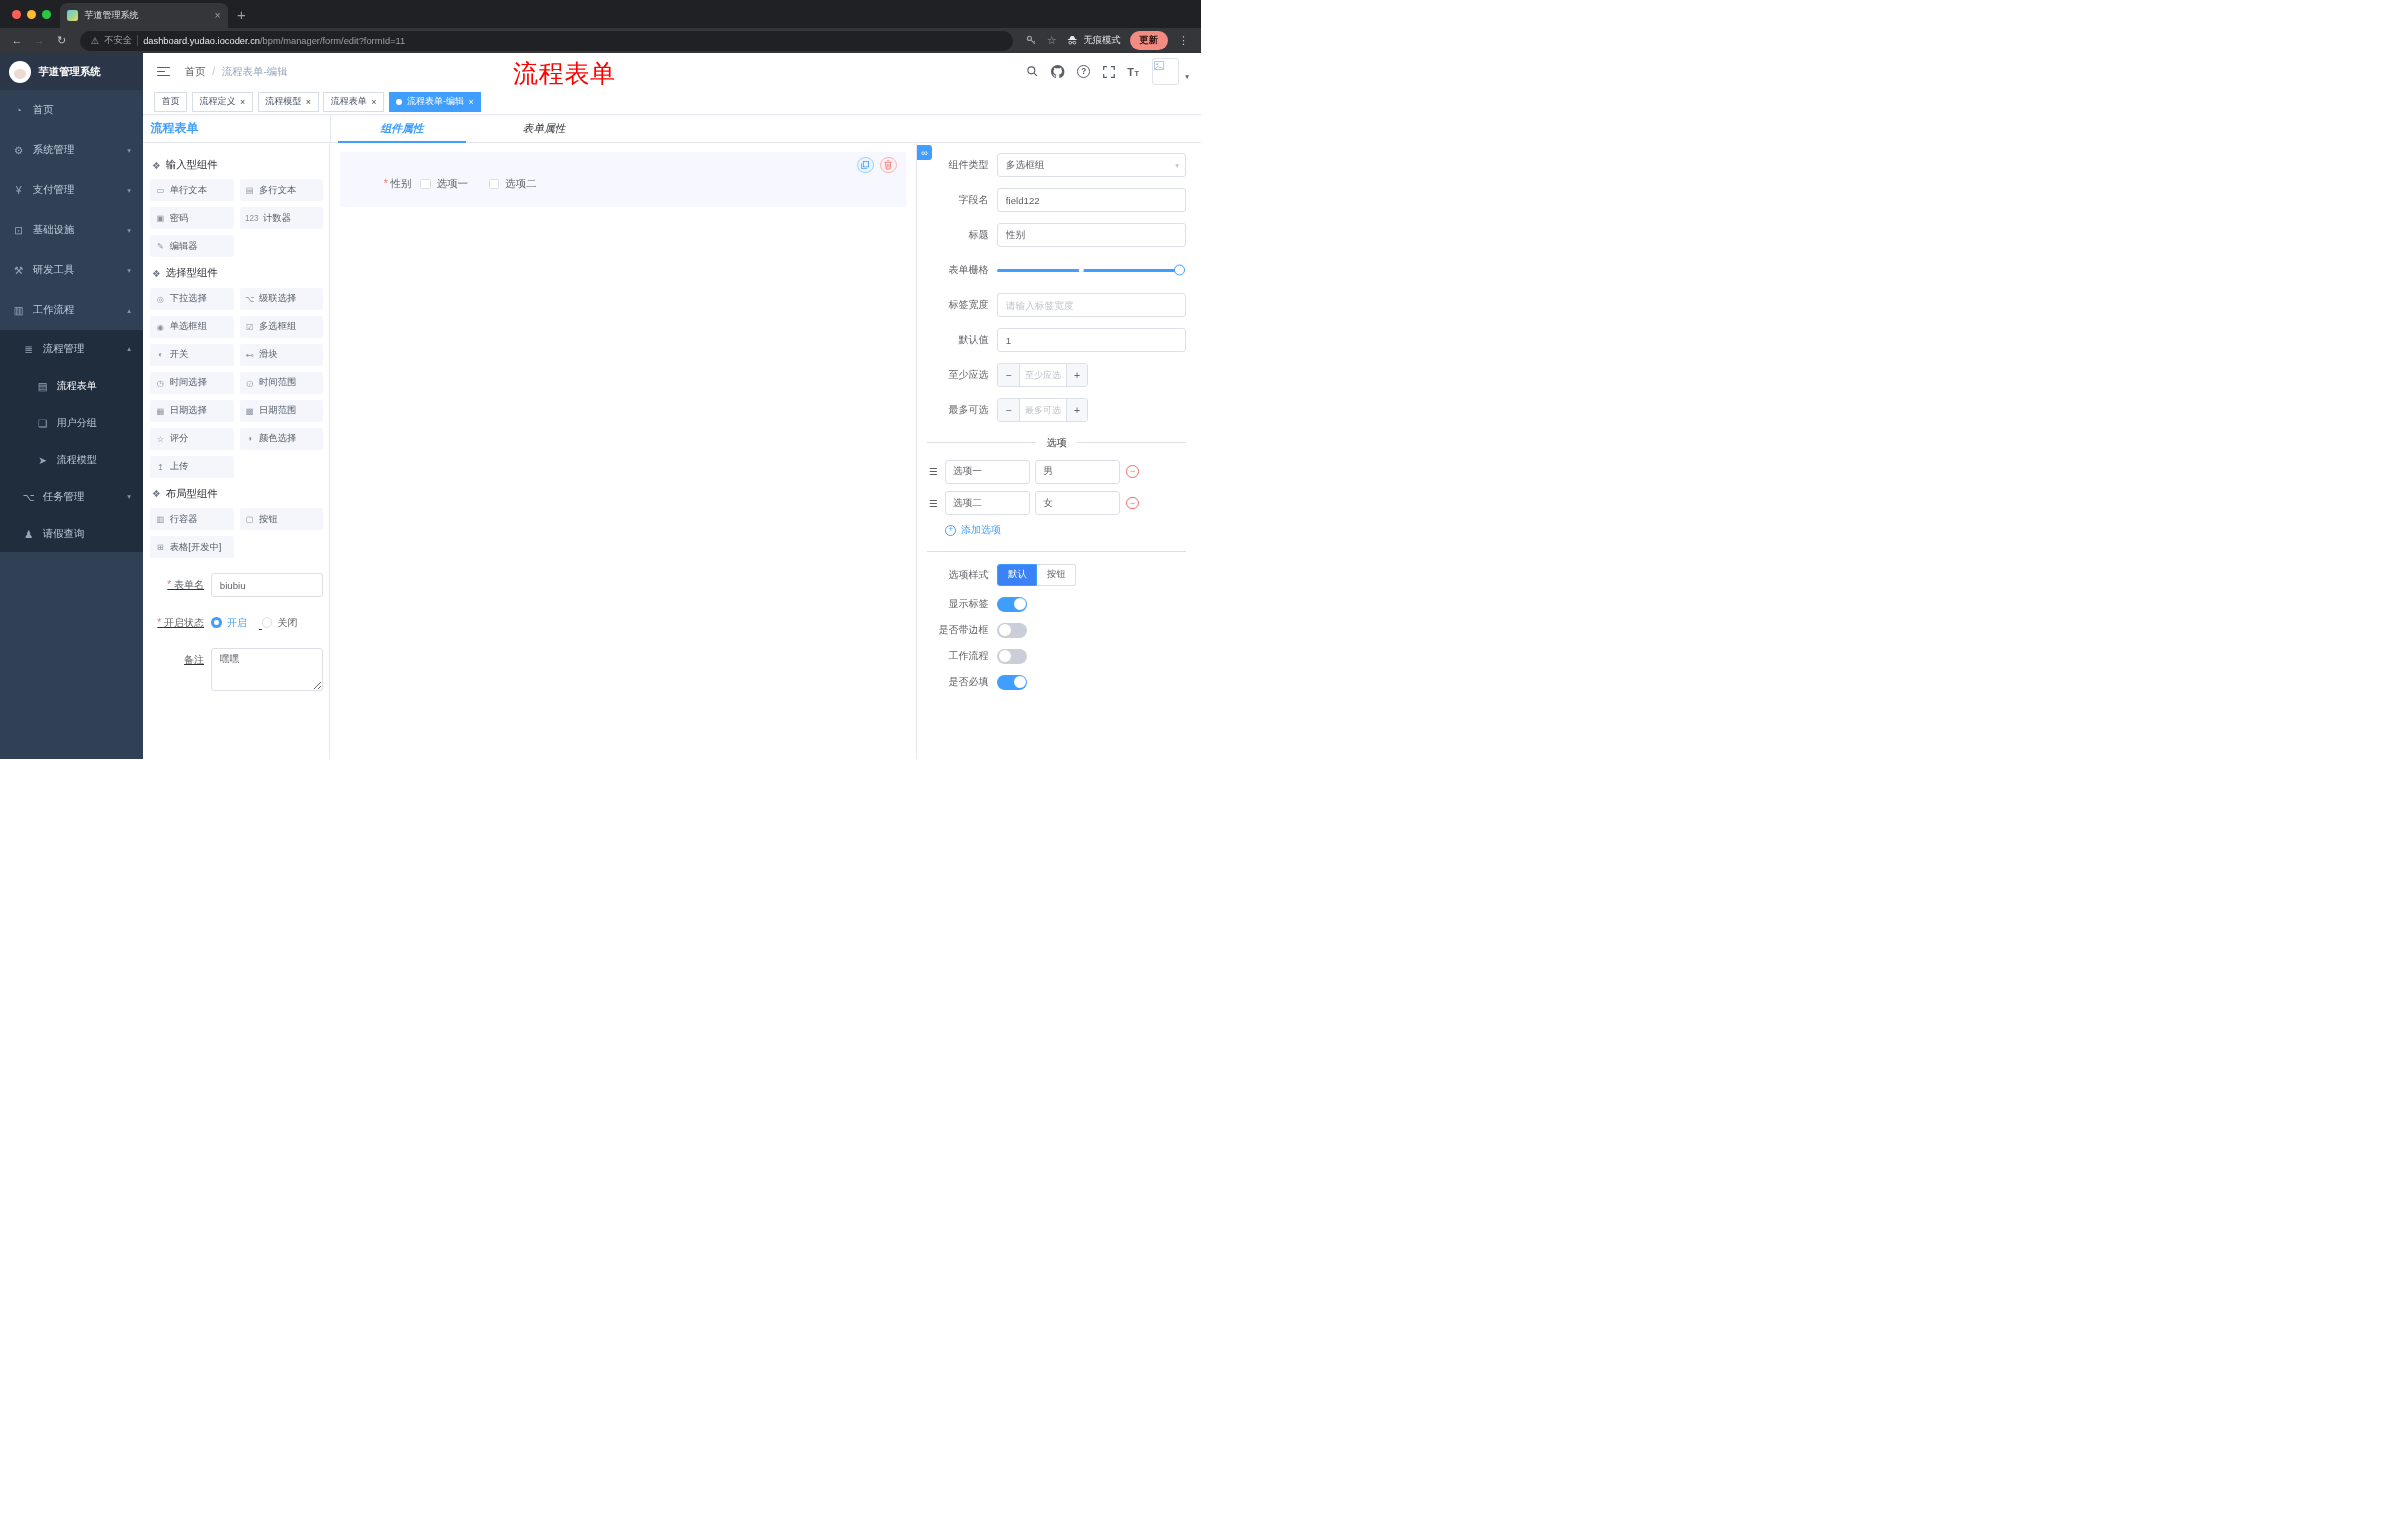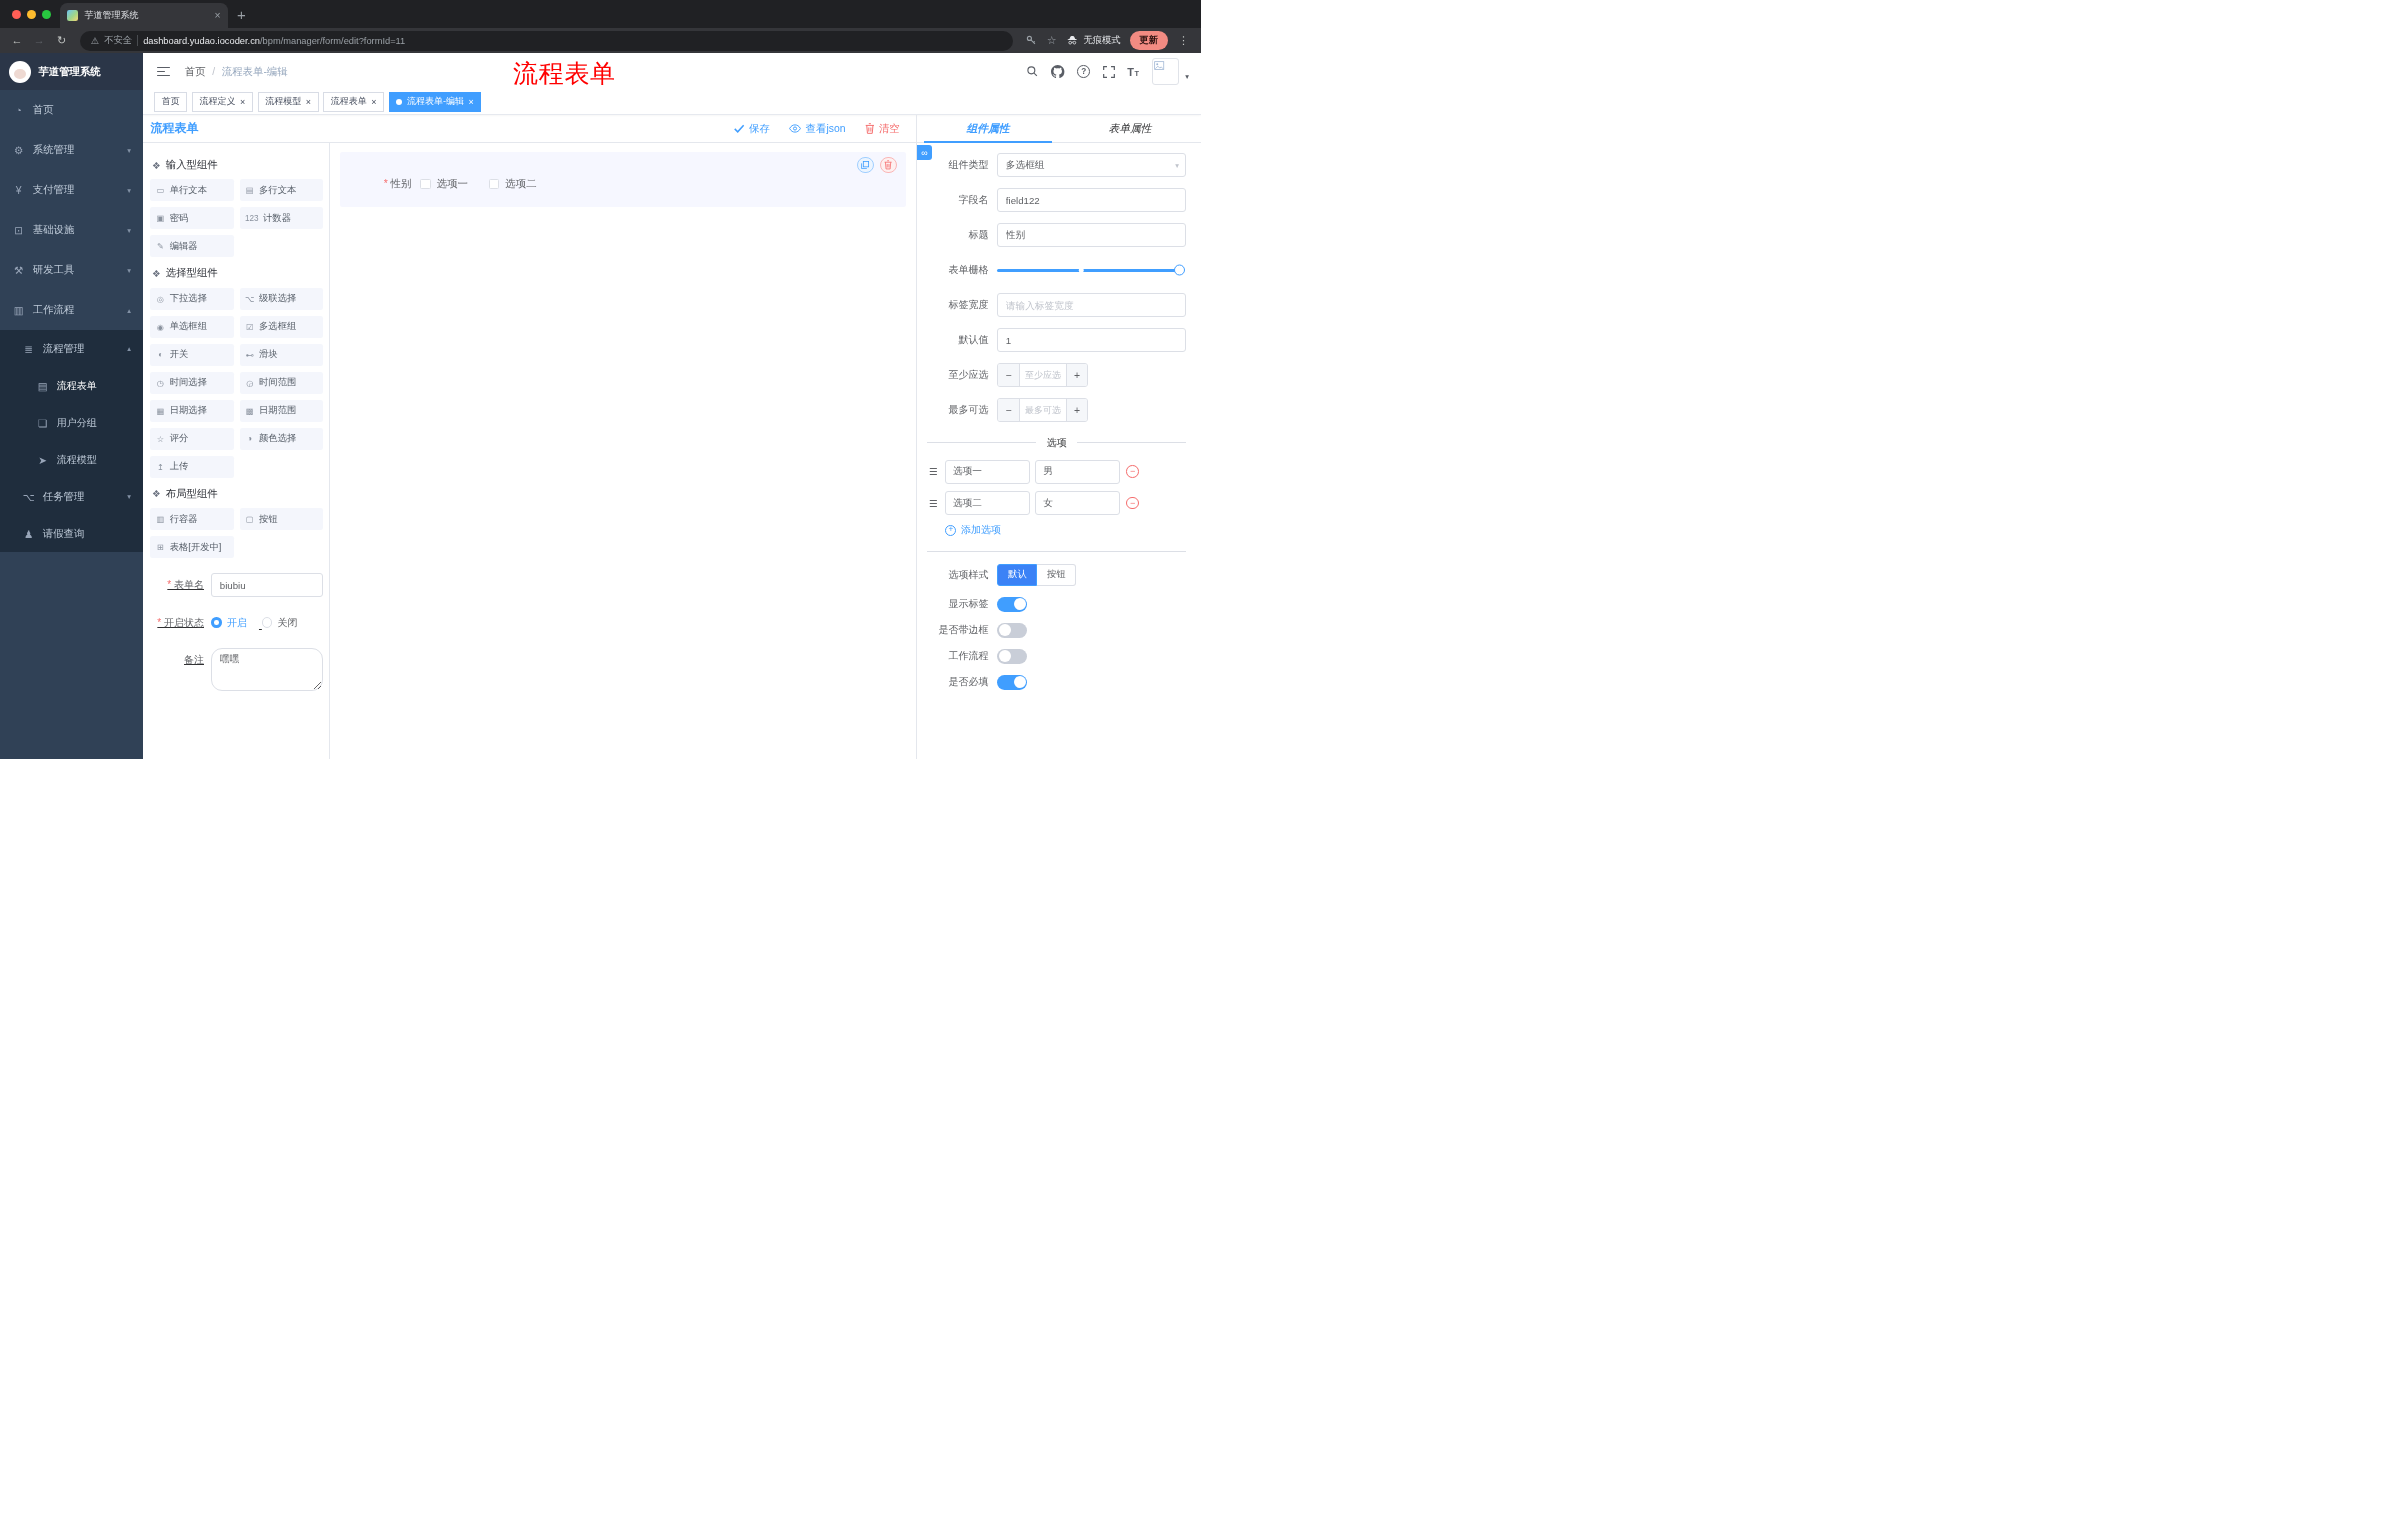--- a/index.html
+++ b/index.html
@@ -94,21 +94,21 @@
   .pitem { height: 22px; background: #f4f6fc; border-radius: 2.2px; display: flex; align-items: center; gap: 4.5px; padding: 0 5.2px; font-size: 9.3px; color: #545c66; cursor: move; overflow: hidden; white-space: nowrap; }
   .pico { color: #8a929e; font-size: 8.2px; min-width: 9.7px; text-align: center; flex-shrink: 0; }
 
   .pform { margin-top: 15px; }
   .frow { display: flex; margin-bottom: 13.4px; text-decoration: underline; }
   .flabel { width: 61px; flex-shrink: 0; text-align: right; padding-right: 7.4px; font-size: 10px; color: #606266; line-height: 24px; white-space: nowrap; }
   .req::before { content: "* "; color: #f56c6c; }
   .fctrl { flex: 1; min-width: 0; }
   .el-input { width: 100%; height: 24px; border: 0.7px solid #dcdfe6; border-radius: 3px; padding: 0 7.4px; font-size: 9.7px; color: #606266; outline: none; background: #fff; font-family: inherit; }
   .el-input::placeholder { color: #c0c4cc; }
-  .el-textarea { width: 100%; height: 43px; border: 0.7px solid #dcdfe6; border-radius: 11px; padding: 4.5px 7.4px; font-size: 9.7px; color: #606266; outline: none; resize: vertical; font-family: inherit; }
+  .el-textarea { width: 100%; height: 43px; border: 0.7px solid #dcdfe6; border-radius: 3px; padding: 4.5px 7.4px; font-size: 9.7px; color: #606266; outline: none; resize: vertical; font-family: inherit; }
   .radio { display: inline-flex; align-items: center; gap: 5.2px; margin-right: 12px; line-height: 24px; font-size: 10px; color: #606266; cursor: pointer; }
   .rdot { width: 10.4px; height: 10.4px; border-radius: 50%; border: 0.7px solid #dcdfe6; background: #fff; flex-shrink: 0; }
   .radio.checked .rdot { border: 3px solid #409eff; }
   .radio.checked .rtext { color: #409eff; }
 
   .canvas { flex: 1; min-width: 0; padding: 9px 10.4px; overflow: hidden; }
   .ditem { border-radius: 2.2px; padding: 7.4px 9px; margin-bottom: 3px; position: relative; }
   .ditem.selected { background: #f6f7ff; padding-top: 25px; padding-bottom: 16.3px; }
   .dfield { display: flex; align-items: center; }
   .dlabel { width: 71px; flex-shrink: 0; text-align: right; padding-right: 9px; font-size: 10.4px; color: #606266; white-space: nowrap; }
@@ -343,41 +343,20 @@
         <span class="tdot"></span>
         <span>流程表单-编辑</span>
         <span class="tclose">×</span>
       </span>
     </div>
 
     <div class="content">
 
       <div class="content-head">
         <div class="ch-left">流程表单</div>
-        <div class="ch-actions">
-          <span class="act">
-            <svg width="10.4" height="9" viewBox="0 0 14 12">
-                <path d="M1 6.5L5 10.5 13 1.5" fill="none" stroke="currentColor" stroke-width="2"></path>
-              </svg>
-            <span>保存</span>
-          </span>
-          <span class="act">
-            <svg width="12" height="9" viewBox="0 0 20 14">
-                <path d="M1 7C3.5 2.5 6.5 1 10 1s6.5 1.5 9 6c-2.5 4.5-5.5 6-9 6S3.5 11.5 1 7z" fill="none" stroke="currentColor" stroke-width="1.6"></path>
-                <circle cx="10" cy="7" r="2.6" fill="none" stroke="currentColor" stroke-width="1.6"></circle>
-              </svg>
-            <span>查看json</span>
-          </span>
-          <span class="act danger">
-            <svg width="9.7" height="11" viewBox="0 0 14 16">
-                <path d="M1 3.5h12M5.5 1h3M2.5 3.5l1 11.5h7l1-11.5M5.5 6.5v6M8.5 6.5v6" fill="none" stroke="currentColor" stroke-width="1.4"></path>
-              </svg>
-            <span>清空</span>
-          </span>
-        </div>
         <div class="ch-tabs">
           <div class="ptab active">组件属性</div>
           <div class="ptab">表单属性</div>
         </div>
       </div>
 
       <div class="content-body">
 
         <div class="palette">
 

